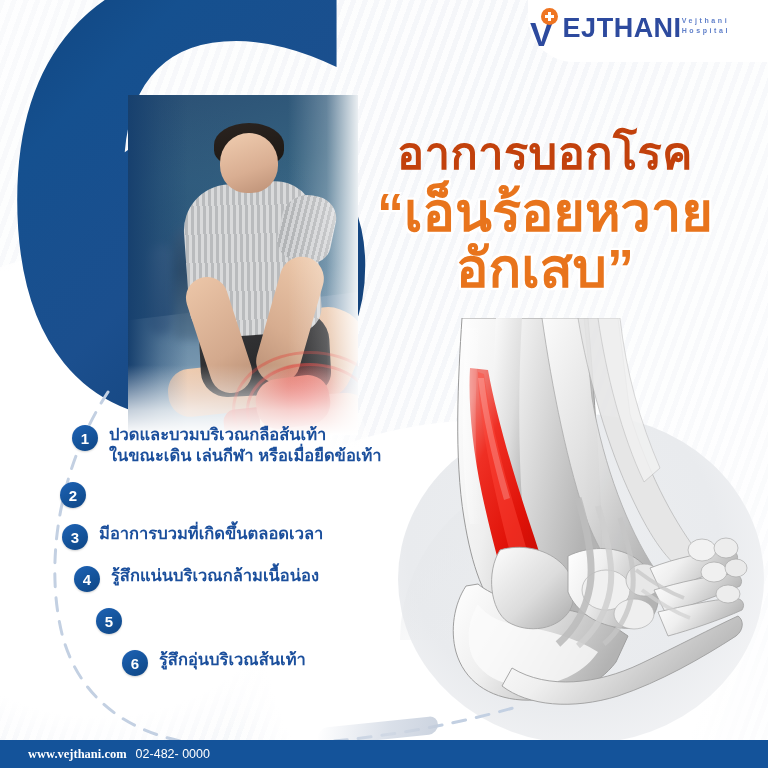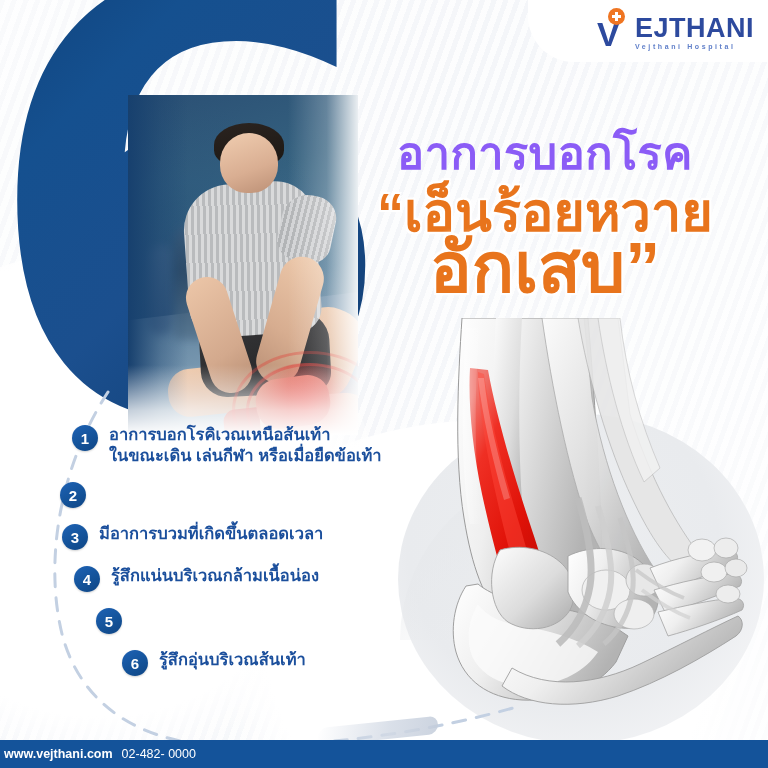--- a/index.html
+++ b/index.html
@@ -98,34 +98,34 @@
   .logo{position:absolute;right:14px;top:9px;display:flex;align-items:flex-start;}
   .logo-mark{position:relative;width:42px;height:40px;margin-right:1px;}
   .logo-v{position:absolute;left:2px;top:8px;font-size:34px;line-height:34px;font-weight:bold;color:#2d4a9e;
     font-family:"Liberation Sans",sans-serif;}
   .logo-dot{position:absolute;left:13px;top:-1px;width:17px;height:17px;border-radius:50%;background:#ef7522;
     display:flex;align-items:center;justify-content:center;}
   .logo-cross{position:relative;width:9px;height:9px;}
   .logo-cross:before,.logo-cross:after{content:"";position:absolute;background:#fff;}
   .logo-cross:before{left:3.2px;top:0;width:2.6px;height:9px;}
   .logo-cross:after{left:0;top:3.2px;width:9px;height:2.6px;}
-  .logo-text{display:flex;flex-direction:column;margin-left:-3px;margin-top:6px;}
+  .logo-text{display:flex;margin-left:-3px;margin-top:6px;}
   .logo-main{font-size:27px;line-height:26px;font-weight:bold;color:#2d4a9e;letter-spacing:.5px;
     font-family:"Liberation Sans",sans-serif;}
   .logo-sub{font-size:7px;line-height:10px;color:#5f7fc9;letter-spacing:2.6px;font-weight:bold;margin-top:1px;
     font-family:"Liberation Sans",sans-serif;}
 
   
   .headline{position:absolute;left:330px;top:128px;width:430px;text-align:center;}
-  .h-line1{font-size:45px;line-height:52px;font-weight:bold;color:#8b5cf6;
+  .h-line1{font-size:45px;line-height:52px;font-weight:bold;color:#c2410c;
     font-family:"Liberation Sans",sans-serif;letter-spacing:.5px;}
   .h-line2{font-size:54px;line-height:60px;font-weight:bold;color:#e8741c;
     font-family:"Liberation Sans",sans-serif;letter-spacing:0px;margin-top:2px;
     text-shadow:0 0 6px #fff,0 0 6px #fff,2px 2px 0 #fff,-2px -2px 0 #fff,2px -2px 0 #fff,-2px 2px 0 #fff;text-align:center;}
-  .h-line3{font-size:70px;line-height:60px;font-weight:bold;color:#e8741c;
+  .h-line3{font-size:54px;line-height:60px;font-weight:bold;color:#e8741c;
     font-family:"Liberation Sans",sans-serif;margin-top:-4px;
     text-shadow:0 0 6px #fff,0 0 6px #fff,2px 2px 0 #fff,-2px -2px 0 #fff,2px -2px 0 #fff,-2px 2px 0 #fff;}
   .q-open{color:#e8741c;}
   .q-close{color:#e8741c;}
 
   
   .arc{position:absolute;left:0;top:380px;width:768px;height:388px;}
 
   
   .list{position:absolute;left:0;top:424px;width:470px;}
@@ -143,22 +143,22 @@
   .item-4{margin-left:74px;}
   .item-5{margin-left:96px;}
   .item-6{margin-left:122px;}
 
   
   .foot{position:absolute;left:392px;top:318px;width:376px;height:420px;}
 
   
   .footer{position:absolute;left:0;bottom:0;width:768px;height:28px;background:#14539a;
     display:flex;align-items:center;}
-  .footer-site{color:#fff;font-size:12.5px;font-weight:bold;margin-left:4px;
-    font-family:Liberation Sans, sans-serif;}
+  .footer-site{color:#fff;font-size:12.5px;font-weight:bold;margin-left:28px;
+    font-family:Liberation Serif, serif;}
   .footer-phone{color:#fff;font-size:12.5px;margin-left:9px;font-family:"Liberation Sans",sans-serif;}
   .footer-swoosh{position:absolute;right:330px;bottom:28px;width:120px;height:18px;
     background:linear-gradient(100deg,rgba(200,210,225,0) 0%,#d3dae5 60%,#c3ccda 100%);
     transform:skewY(-6deg);border-radius:10px;opacity:.85;}
 </style>
 </head>
 <body>
 
 <div id="poster">
 
@@ -296,21 +296,21 @@
       <span class="q-open">“</span><span>เอ็นร้อยหวาย</span>
     </div>
     <div class="h-line3">
       <span>อักเสบ</span><span class="q-close">”</span>
     </div>
   </div>
 
   <div class="list">
     <div class="item item-1">
       <div class="badge">1</div>
-      <div class="item-text">อาการบอกโรคิเวณเหนือส้นเท้า
+      <div class="item-text">ปวดและบวมบริเวณกลือส้นเท้า
 ในขณะเดิน เล่นกีฬา หรือเมื่อยืดข้อเท้า</div>
     </div>
     <div class="item item-2">
       <div class="badge">2</div>
     </div>
     <div class="item item-3">
       <div class="badge">3</div>
       <div class="item-text">มีอาการบวมที่เกิดขึ้นตลอดเวลา</div>
     </div>
     <div class="item item-4">

